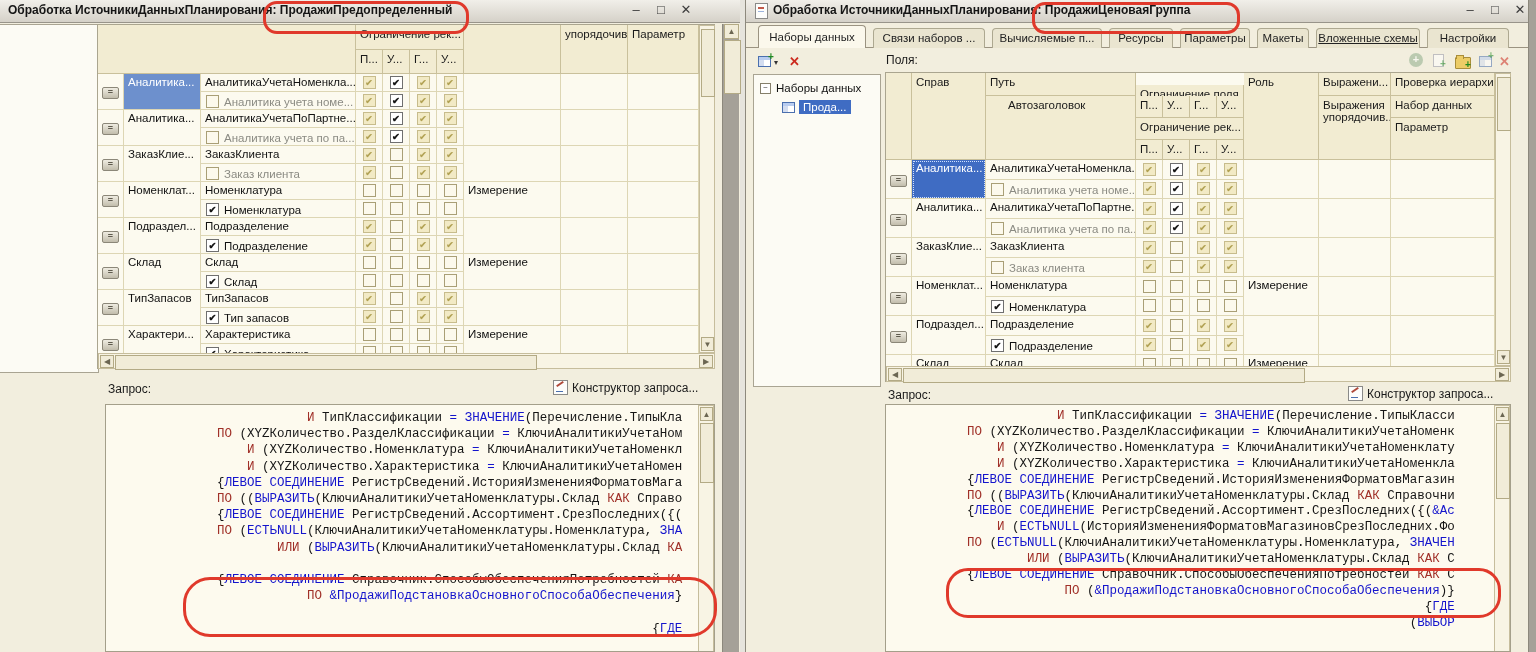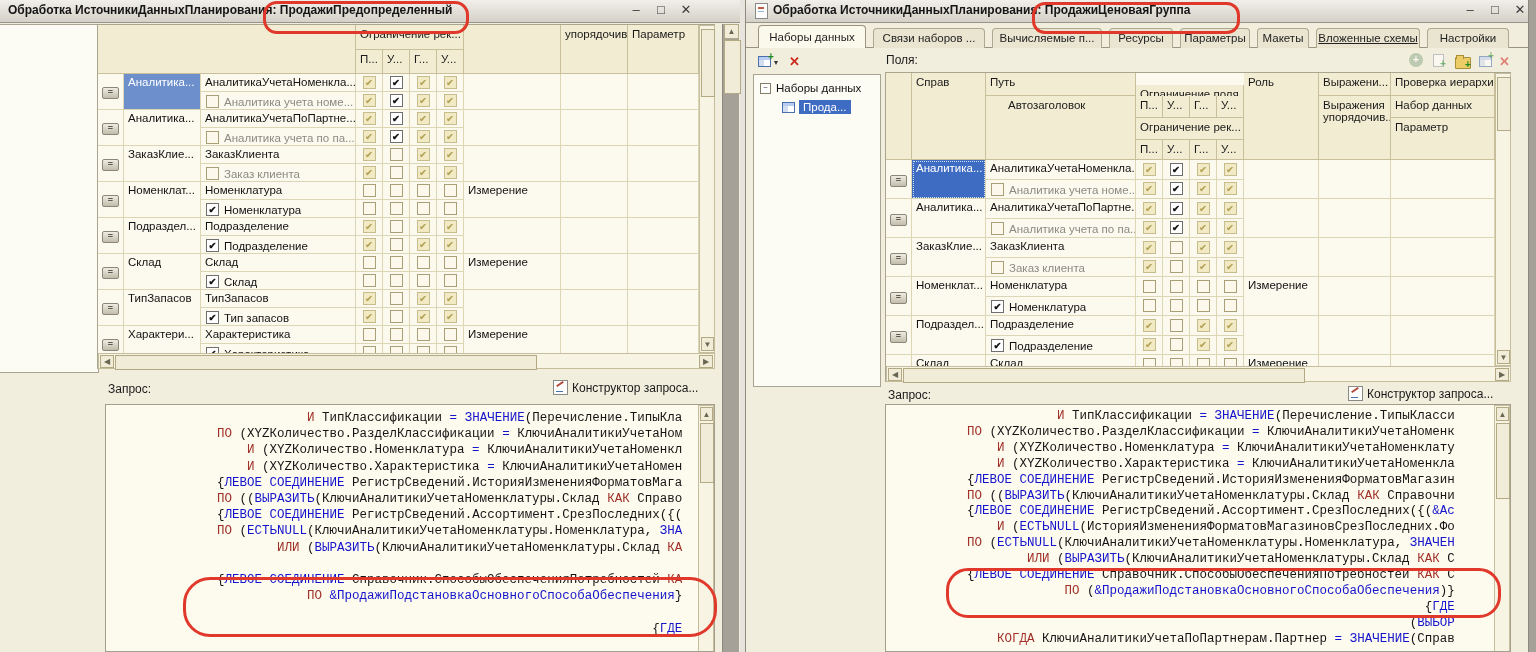--- a/index.html
+++ b/index.html
@@ -792,21 +792,20 @@
           <div>      {<span class="kw-b">ЛЕВОЕ</span> <span class="kw-b">СОЕДИНЕНИЕ</span> РегистрСведений.ИсторияИзмененияФорматовМагазин</div>
           <div>      <span class="kw-r">ПО</span> ((<span class="kw-b">ВЫРАЗИТЬ</span>(КлючиАналитикиУчетаНоменклатуры.Склад <span class="kw-r">КАК</span> Справочни</div>
           <div>      {<span class="kw-b">ЛЕВОЕ</span> <span class="kw-b">СОЕДИНЕНИЕ</span> РегистрСведений.Ассортимент.СрезПоследних({(<span class="kw-b">&amp;Ас</span></div>
           <div>          <span class="kw-r">И</span> (<span class="kw-b">ЕСТЬNULL</span>(ИсторияИзмененияФорматовМагазиновСрезПоследних.Фо</div>
           <div>      <span class="kw-r">ПО</span> (<span class="kw-b">ЕСТЬNULL</span>(КлючиАналитикиУчетаНоменклатуры.Номенклатура, <span class="kw-b">ЗНАЧЕН</span></div>
           <div>              <span class="kw-r">ИЛИ</span> (<span class="kw-b">ВЫРАЗИТЬ</span>(КлючиАналитикиУчетаНоменклатуры.Склад <span class="kw-r">КАК</span> С</div>
           <div>      {<span class="kw-b">ЛЕВОЕ</span> <span class="kw-b">СОЕДИНЕНИЕ</span> Справочник.СпособыОбеспеченияПотребностей <span class="kw-r">КАК</span> С</div>
           <div>      <span class="kw-r">ПО</span> (<span class="kw-b">&amp;ПродажиПодстановкаОсновногоСпособаОбеспечения</span>)}</div>
           <div>{<span class="kw-b">ГДЕ</span></div>
           <div>   (<span class="kw-b">ВЫБОР</span></div>
-          <div>         <span class="kw-r">КОГДА</span> КлючиАналитикиУчетаПоПартнерам.Партнер <span class="kw-b">=</span> <span class="kw-b">ЗНАЧЕНИЕ</span>(Справ</div>
         </div>
       <div class="sb" style="right:0;top:0;width:16px;height:248px;">
         <div class="sb-btn" style="left:1px;top:1px;width:13px;height:14px;">▲</div>
         <div class="sb-thumb" style="left:1px;top:17px;width:12px;height:74px;"></div>
       </div>
     </div>
 
     <div class="wsb" style="left:1528px;top:0;width:8px;height:652px;"></div>
   </div>
 

